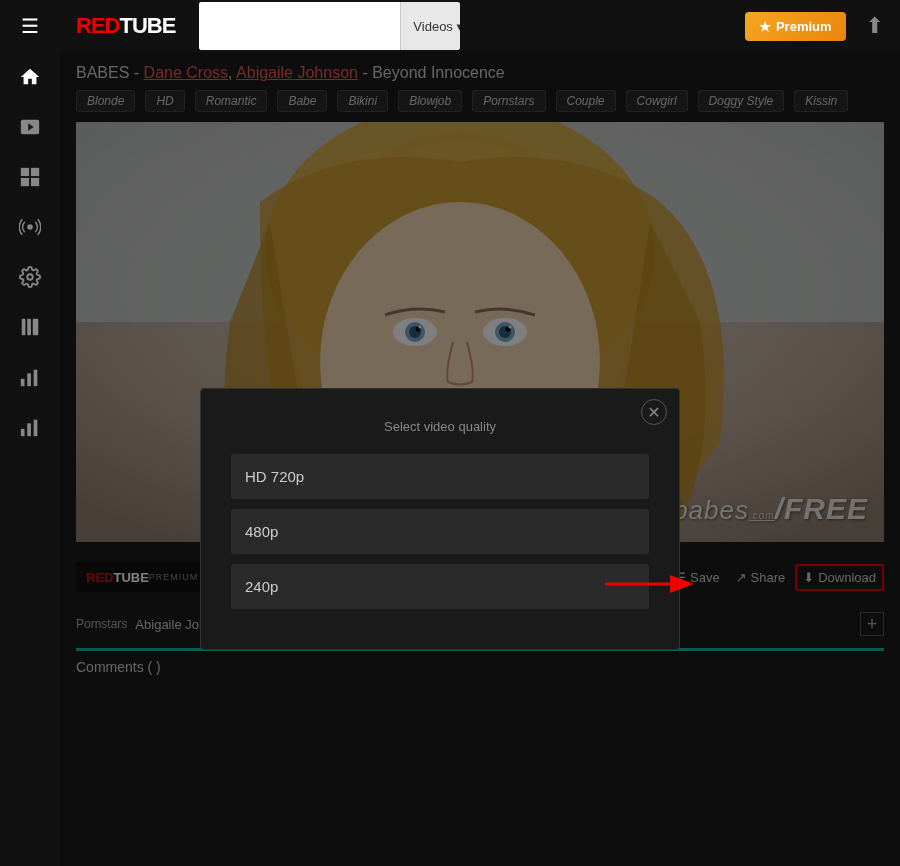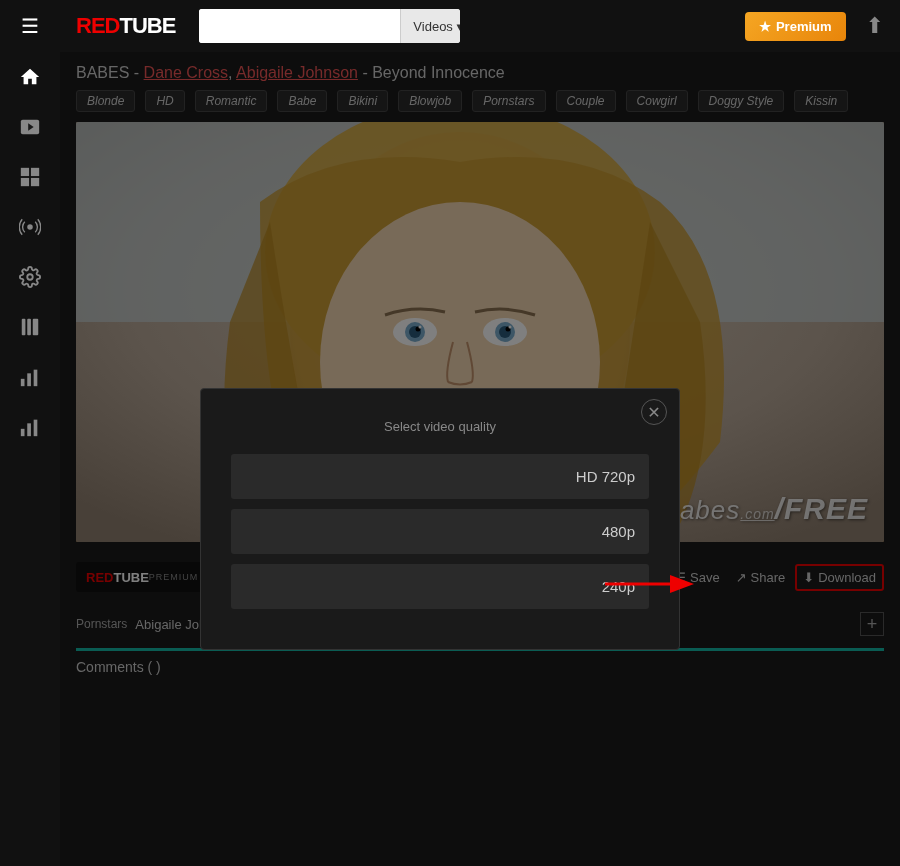--- a/index.html
+++ b/index.html
@@ -80,21 +80,21 @@
       letter-spacing: -1px;
     }
     .search-bar {
       flex: 1;
       max-width: 420px;
       display: flex;
       align-items: center;
       background: #fff;
       border-radius: 3px;
       overflow: hidden;
-      height: 34px;
+      height: 48px;
     }
     .search-input {
       flex: 1;
       border: none;
       outline: none;
       padding: 0 10px;
       font-size: 14px;
       height: 100%;
       background: #fff;
     }
@@ -360,21 +360,21 @@
       display: block;
       width: 100%;
       background: #2a2a2a;
       color: #ccc;
       border: none;
       border-radius: 3px;
       padding: 14px;
       font-size: 15px;
       cursor: pointer;
       margin-bottom: 10px;
-      text-align: right;
+      text-align: left;
     }
   </style>
 </head>
 <body>
 
 <div class="sidebar">
   <div class="sidebar-top">
     <span style="color:#fff;font-size:20px;">☰</span>
   </div>
   <div class="sidebar-icon active">
@@ -525,21 +525,21 @@
           <path d="M362,290 Q400,318 438,290" stroke="#c07860" stroke-width="2.5" fill="none"></path>
           <path d="M362,290 Q370,300 380,298 Q400,316 420,298 Q430,300 438,290 Q420,306 400,307 Q380,306 362,290Z" fill="#e08878" opacity="0.7"></path>
 
           <rect x="370" y="380" width="60" height="40" fill="#f0d5b0"></rect>
 
           <ellipse cx="400" cy="430" rx="200" ry="60" fill="#f0d5b0"></ellipse>
         </svg>
       </div>
 
       <div class="babes-watermark" style="position:absolute;bottom:16px;right:16px;">
-        <span style="font-style:italic;font-size:26px;font-weight:300;color:rgba(255,255,255,0.85);">babes</span><span style="font-size:14px;color:rgba(255,255,255,0.7);text-decoration:underline;">.com</span><span style="font-size:30px;font-weight:900;font-family:Impact,sans-serif;color:rgba(255,255,255,0.85);">/FREE</span>
+        <span style="font-style:italic;font-size:26px;font-weight:300;color:rgba(255,255,255,0.85);">babes</span><span style="font-size:10px;color:rgba(255,255,255,0.7);text-decoration:underline;">.com</span><span style="font-size:30px;font-weight:900;font-family:Impact,sans-serif;color:rgba(255,255,255,0.85);">/FREE</span>
       </div>
     </div>
 
     <div class="below-video">
       <div class="channel-logo">
         <div><span class="channel-logo-red">RED</span><span class="channel-logo-tube">TUBE</span></div>
         <div class="channel-premium">PREMIUM</div>
       </div>
       <span class="view-count">605,803 view</span>
 

